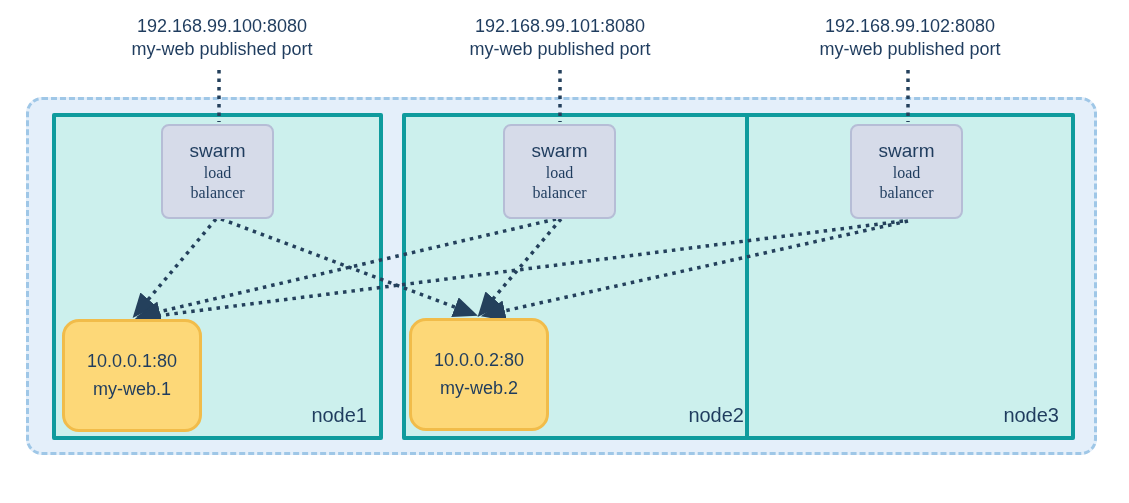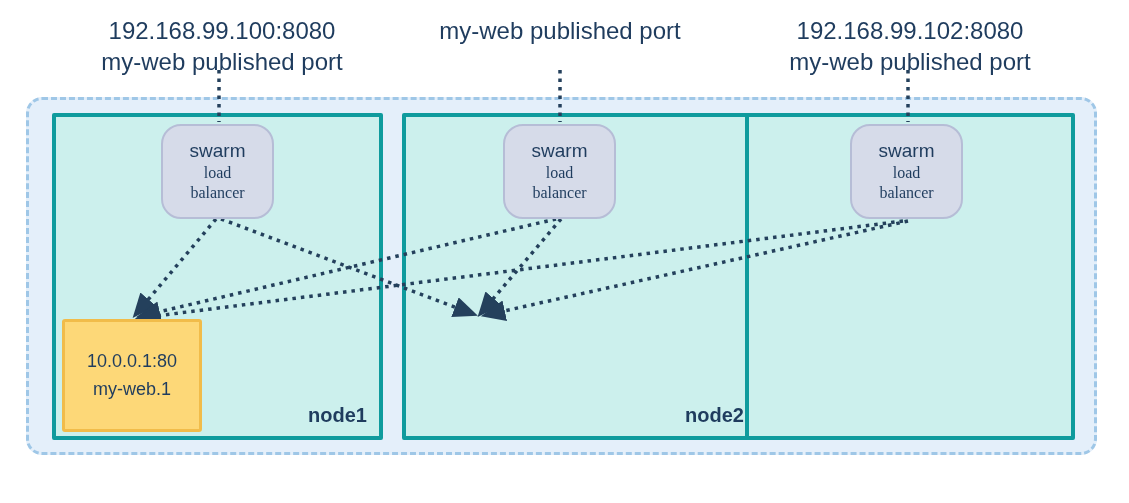--- a/index.html
+++ b/index.html
@@ -3,55 +3,55 @@
 <meta charset="utf-8">
 <style>
   html,body { margin:0; padding:0; background:#ffffff; }
   .canvas {
     position:relative; width:1129px; height:503px; overflow:hidden;
     background:#ffffff; color:#1f3c5e;
     font-family:"Liberation Sans", sans-serif;
   }
   .port-label {
     position:absolute; top:15px; transform:translateX(-50%);
-    text-align:center; font-size:24px; line-height:1.3; white-space:nowrap; z-index:4;
+    text-align:center; font-size:18px; line-height:1.3; white-space:nowrap; z-index:4;
   }
   .ingress-box {
     position:absolute; left:26px; top:97px; width:1071px; height:358px;
     background:#e4effa; border:3px dashed #9fc7e7; border-radius:16px;
     box-sizing:border-box; z-index:0;
   }
   .node-box {
     position:absolute; top:113px; height:327px;
     background:#ccf0ed; border:4px solid #0f9b9d; border-radius:2px;
     box-sizing:border-box; z-index:1;
   }
   .node-box.n1 { left:52px;  width:331px; }
   .node-box.n2 { left:402px; width:358px; }
   .node-box.n3 { left:745px; width:330px; }
   .node-label {
     position:absolute; right:12px; bottom:8px;
-    text-align:right; font-size:20px; line-height:1.3; white-space:nowrap;font-weight:bold;
+    text-align:right; font-size:20px; line-height:1.3; white-space:nowrap;
   }
   .connector-layer { position:absolute; left:0; top:0; z-index:2; pointer-events:none; }
   .lb-box {
     position:absolute; width:113px; height:95px; top:124px;
-    background:#d6dbe9; border:2px solid #b6bdd6; border-radius:20px;
+    background:#d6dbe9; border:2px solid #b6bdd6; border-radius:8px;
     box-sizing:border-box; z-index:3;
     display:flex; flex-direction:column; align-items:center; justify-content:center;
     text-align:center;
   }
   .lb-box.l1 { left:161px; }
   .lb-box.l2 { left:503px; }
   .lb-box.l3 { left:850px; }
   .lb-swarm { font-size:19px; line-height:1.2; }
   .lb-small { font-size:16px; line-height:1.25;font-family:Liberation Serif, serif; }
   .task-box {
     position:absolute; width:140px; height:113px;
-    background:#fdd878; border:3px solid #f1bc4a; border-radius:3px;
+    background:#fdd878; border:3px solid #f1bc4a; border-radius:17px;
     box-sizing:border-box; z-index:3;
     display:flex; flex-direction:column; align-items:center; justify-content:center;
     text-align:center; font-size:18px; line-height:1.55; white-space:nowrap;
   }
   .task-box.t1 { left:62px;  top:319px; }
   .task-box.t2 { left:409px; top:318px; }
   .ingress-label {
     position:absolute; left:560px; top:460px; transform:translateX(-50%);
     font-size:28px; white-space:nowrap; z-index:4;
   }
@@ -59,20 +59,21 @@
 </head>
 <body>
 
 <div class="canvas">
 
   <div class="port-label" style="left:222px;">
     <div>192.168.99.100:8080</div>
     <div>my-web published port</div>
   </div>
   <div class="port-label" style="left:560px;">
+    <div>192.168.99.101:8080</div>
     <div>my-web published port</div>
   </div>
   <div class="port-label" style="left:902px;margin-left:8px;">
     <div>192.168.99.102:8080</div>
     <div>my-web published port</div>
   </div>
 
   <div class="ingress-box"></div>
 
   <div class="node-box n1">
@@ -80,20 +81,21 @@
       <div>node1</div>
     </div>
   </div>
   <div class="node-box n2">
     <div class="node-label">
       <div>node2</div>
     </div>
   </div>
   <div class="node-box n3">
     <div class="node-label">
+      <div>node3</div>
     </div>
   </div>
 
   <svg class="connector-layer" width="1129" height="503" viewBox="0 0 1129 503">
     <defs>
       <marker id="arrow" markerWidth="8" markerHeight="8" refX="5.5" refY="3" orient="auto">
         <path d="M0,0 L7,3 L0,6 Z" fill="#24405c"></path>
       </marker>
     </defs>
     <g stroke="#24405c" stroke-width="3.5" fill="none" stroke-dasharray="3.5 5">
@@ -122,15 +124,19 @@
   <div class="lb-box l3">
     <div class="lb-swarm">swarm</div>
     <div class="lb-small">load</div>
     <div class="lb-small">balancer</div>
   </div>
 
   <div class="task-box t1">
     <div>10.0.0.1:80</div>
     <div>my-web.1</div>
   </div>
+  <div class="task-box t2">
+    <div>10.0.0.2:80</div>
+    <div>my-web.2</div>
+  </div>
 
 
 </div>
 
 </body></html>

